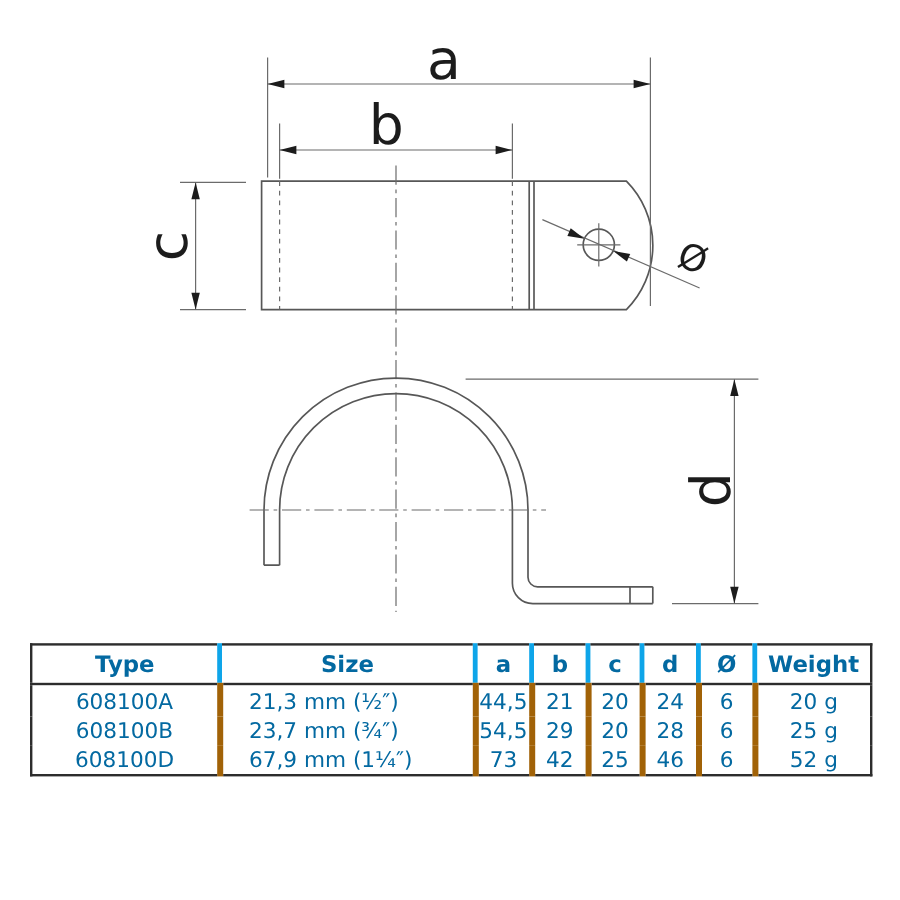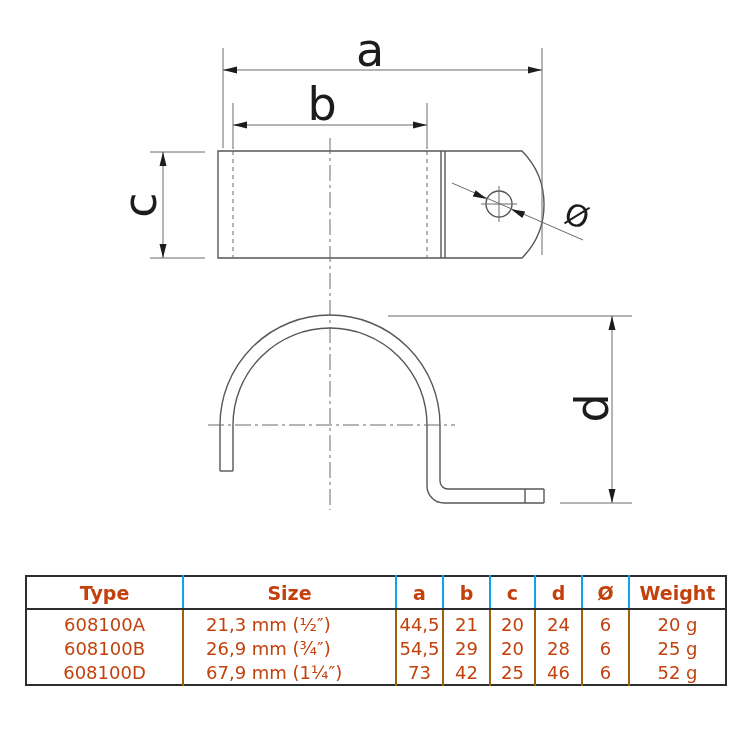--- a/index.html
+++ b/index.html
@@ -17,43 +17,43 @@
   .thin-line   { stroke: #6b6b6b; stroke-width: 1;   fill: none; }
   .dash-line   { stroke: #6b6b6b; stroke-width: 1;   fill: none; stroke-dasharray: 4 4; }
   .center-line { stroke: #6b6b6b; stroke-width: 1;   fill: none; stroke-dasharray: 16 4 3 4; }
   .arrow       { fill: #1c1c1c; stroke: none; }
   .dim-letter  { fill: #1c1c1c; font-size: 46px; font-family: "DejaVu Sans", "Liberation Sans", sans-serif; }
   .dia-letter  { fill: #1c1c1c; font-size: 30px; font-family: "DejaVu Sans", "Liberation Sans", sans-serif; }
 
   #spec-table {
     position: absolute;
     left: 25px;
-    top: 575px;
+    top: 536px;
     width: 700px;
     border-collapse: collapse;
     table-layout: fixed;
     border: 2px solid #2d2d2d;
-    color: #c2410c;
+    color: #0369a1;
     padding-left: 27px;
   }
   #spec-table th {
     font-size: 19px;
     font-weight: bold;
     height: 31px;
     padding: 0;
     text-align: center;
     border-bottom: 2px solid #2d2d2d;
-    border-left: 2px solid #0ea5e9;
+    border-left: 4px solid #0ea5e9;
   }
   #spec-table td {
     font-size: 18px;
     height: 24px;
     padding: 0;
     text-align: center;
-    border-left: 2px solid #a16207;
+    border-left: 5px solid #a16207;
     white-space: nowrap;
   }
   #spec-table th:first-child, #spec-table td:first-child { border-left: none; }
   #spec-table tbody tr:first-child td { padding-top: 2px; margin-left: 16px; }
   #spec-table td.col1, #spec-table th.col1h { }
   #spec-table td.col1 { text-align: left; padding-left: 22px; }
 </style>
 </head>
 <body>
 
@@ -160,21 +160,21 @@
           <td class="col1">21,3 mm (½″)</td>
           <td class="col2">44,5</td>
           <td class="col3">21</td>
           <td class="col4">20</td>
           <td class="col5">24</td>
           <td class="col6">6</td>
           <td class="col7">20 g</td>
         </tr>
         <tr>
           <td class="col0">608100B</td>
-          <td class="col1">26,9 mm (¾″)</td>
+          <td class="col1">23,7 mm (¾″)</td>
           <td class="col2">54,5</td>
           <td class="col3">29</td>
           <td class="col4">20</td>
           <td class="col5">28</td>
           <td class="col6">6</td>
           <td class="col7">25 g</td>
         </tr>
         <tr>
           <td class="col0">608100D</td>
           <td class="col1">67,9 mm (1¼″)</td>

